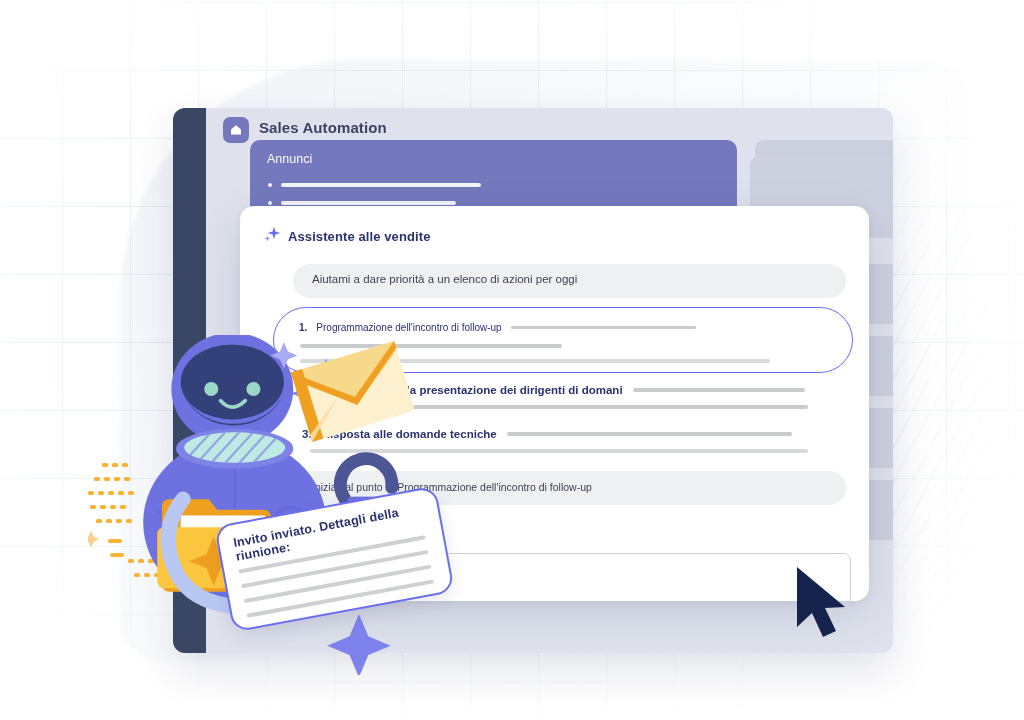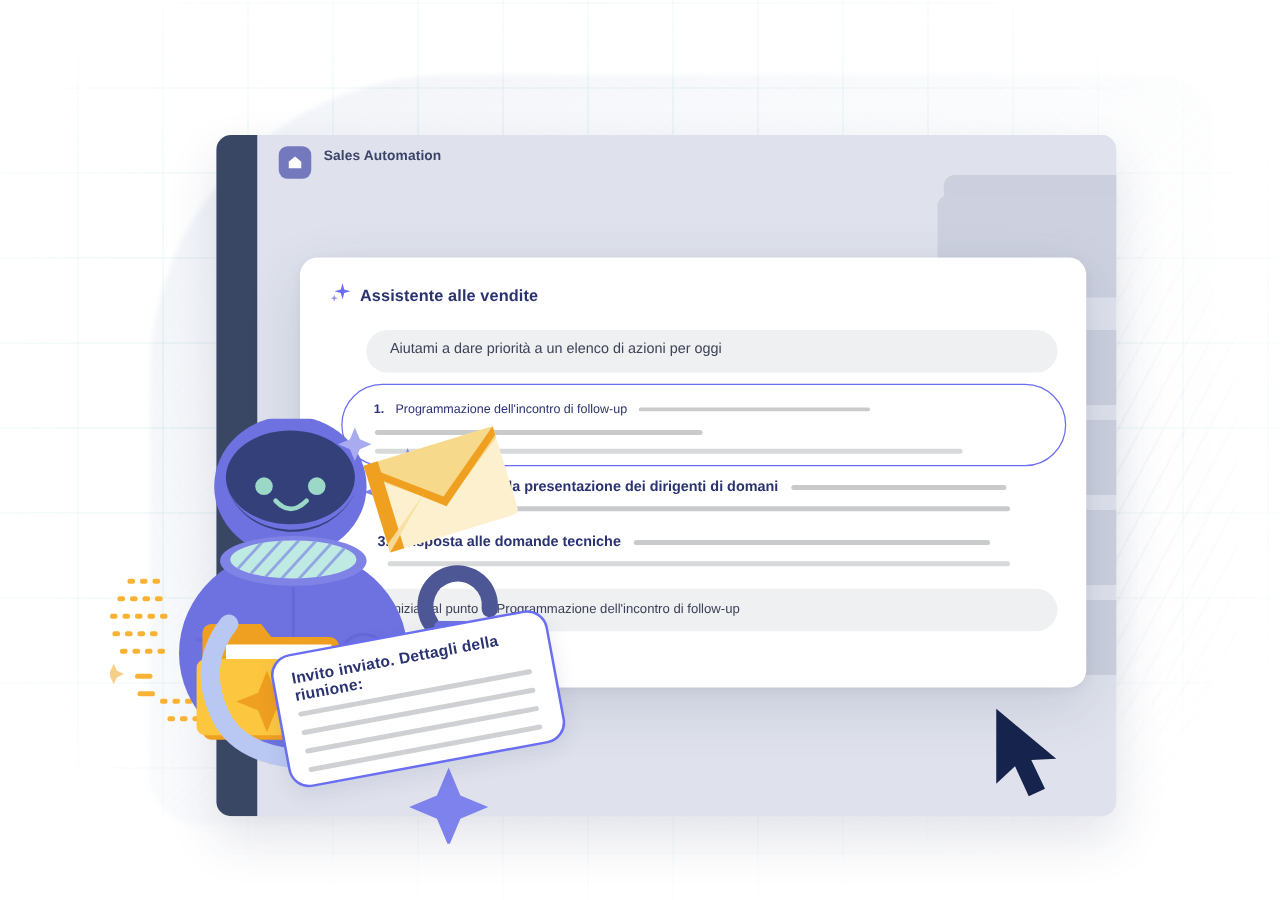--- a/index.html
+++ b/index.html
@@ -46,21 +46,21 @@
   .app-rail { position:absolute; left:0; top:0; width:33px; height:100%; background:#394664; }
   .app-body { position:absolute; left:33px; top:0; right:0; height:100%; background:#dfe2ec; }
 
   .app-topbar { position:absolute; left:0; top:0; right:0; height:42px; }
   .app-logo {
     position:absolute; left:17px; top:9px; width:26px; height:26px; border-radius:7px;
     background:#7479bd; display:flex; align-items:center; justify-content:center;
   }
   .app-logo svg { display:block; }
   .app-title {
-    position:absolute; left:53px; top:11px; font-size:11px; color:#3b4468; font-weight:600;
+    position:absolute; left:53px; top:11px; font-size:15px; color:#3b4468; font-weight:600;
     letter-spacing:.1px;
   }
 
   
   .announce {
     position:absolute; left:44px; top:32px; width:487px; height:128px;
     background:#7479bd; border-radius:10px;
   }
   .announce-title { position:absolute; left:17px; top:12px; font-size:12.5px; color:#ffffff; opacity:.96; }
   .announce ul { position:absolute; left:18px; top:38px; list-style:none; }
@@ -68,21 +68,21 @@
   .announce li .dot { width:4px; height:4px; border-radius:50%; background:#fff; opacity:.92; margin-right:9px; }
   .announce li .bar { height:4px; border-radius:2px; background:#ffffff; opacity:.92; }
   .announce-btn { position:absolute; left:18px; top:100px; width:44px; height:19px; border-radius:5px; background:#eef0f7; }
 
   
   .rcard { position:absolute; background:#ccd0de; border-radius:9px; }
   .rcard.big { background:#cdd1df; }
 
   
   .dialog {
-    position:absolute; left:240px; top:206px; width:629px; height:344px;
+    position:absolute; left:240px; top:206px; width:629px; height:395px;
     background:#ffffff; border-radius:14px;
     box-shadow: 0 14px 44px rgba(45,55,95,.14), 0 2px 8px rgba(45,55,95,.06);
     overflow:hidden;
   }
   .dlg-head { position:absolute; left:22px; top:18px; display:flex; align-items:center; gap:6px; }
   .dlg-head .label { font-size:13px; font-weight:700; color:#2a3270; letter-spacing:.1px; }
 
   .bubble-user {
     position:absolute; left:53px; top:58px; width:553px; height:34px;
     background:#eff0f2; border-radius:17px;
@@ -154,20 +154,42 @@
 
       <div class="app-topbar">
         <div class="app-logo">
           <svg width="14" height="14" viewBox="0 0 14 14" aria-hidden="true">
             <path d="M7 2.2 L12 6.4 L12 11.6 L2 11.6 L2 6.4 Z" fill="#ffffff"></path>
           </svg>
         </div>
         <div class="app-title">Sales Automation</div>
       </div>
 
+      <div class="announce">
+        <div class="announce-title">Annunci</div>
+        <ul>
+          <li>
+              <span class="dot"></span>
+              <span class="bar" style="width:200px"></span>
+            </li>
+          <li>
+              <span class="dot"></span>
+              <span class="bar" style="width:175px"></span>
+            </li>
+          <li>
+              <span class="dot"></span>
+              <span class="bar" style="width:100px"></span>
+            </li>
+          <li>
+              <span class="dot"></span>
+              <span class="bar" style="width:175px"></span>
+            </li>
+        </ul>
+        <div class="announce-btn"></div>
+      </div>
 
       <div class="rcard" style="left:549px; top:32px; width:150px; height:22px;"></div>
       <div class="rcard big" style="left:544px; top:48px; width:160px; height:82px;"></div>
       <div class="rcard" style="left:549px; top:156px; width:152px; height:60px;"></div>
       <div class="rcard" style="left:549px; top:228px; width:152px; height:60px;"></div>
       <div class="rcard" style="left:549px; top:300px; width:152px; height:60px;"></div>
       <div class="rcard" style="left:549px; top:372px; width:152px; height:60px;"></div>
     </div>
   </div>
 

